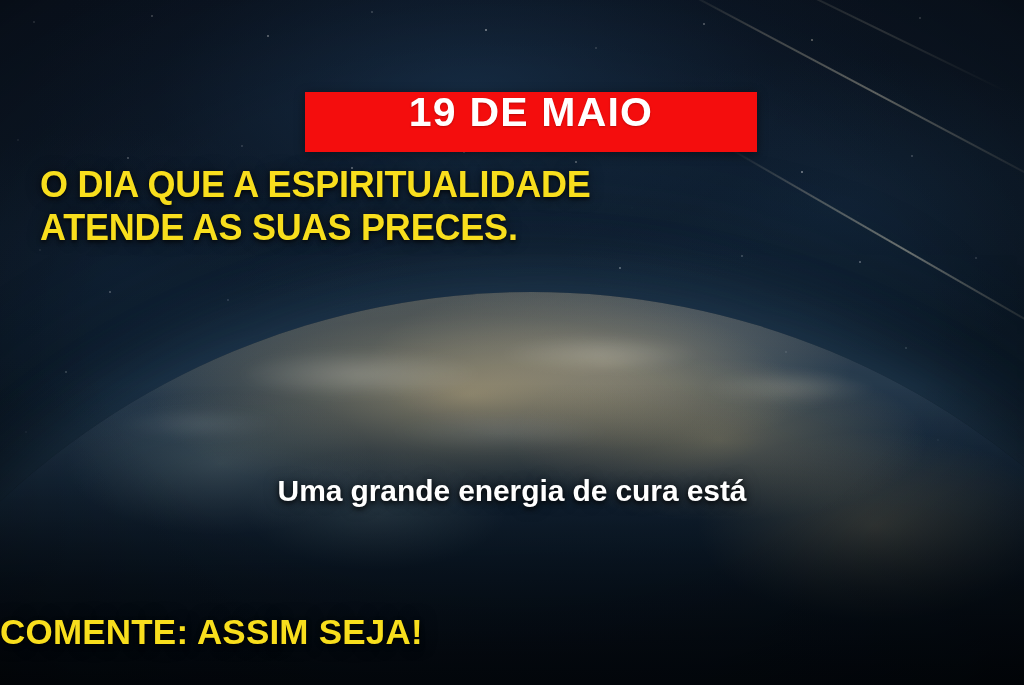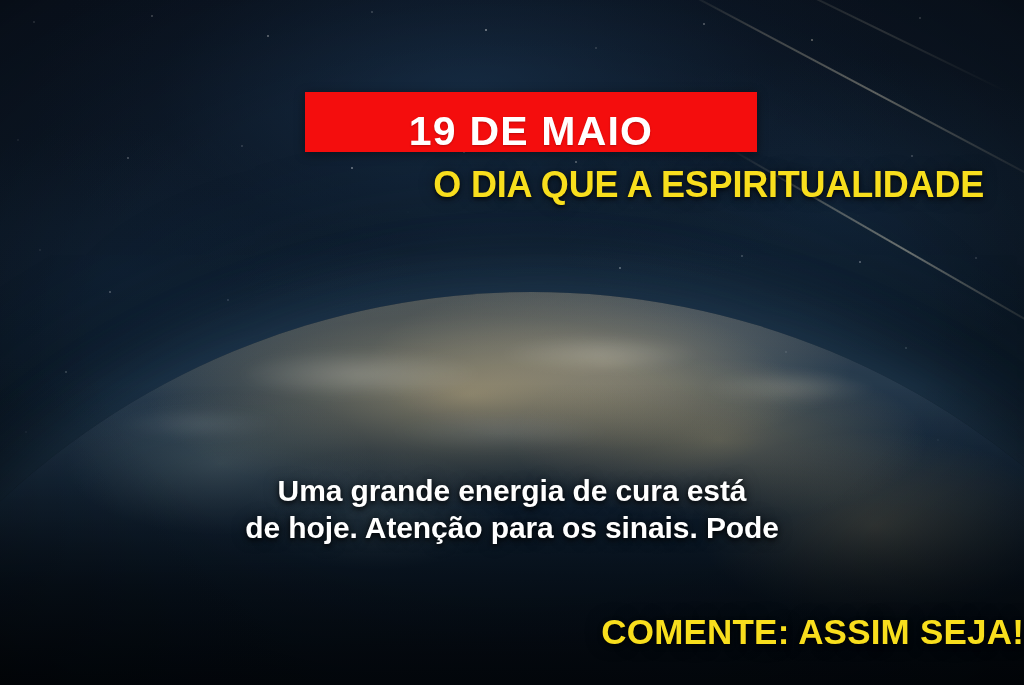--- a/index.html
+++ b/index.html
@@ -261,41 +261,41 @@
 
   
   #date-banner {
     position: absolute;
     left: 305px;
     top: 92px;
     width: 452px;
     height: 60px;
     background: #f40d0d;
     display: flex;
-    align-items: flex-end;
+    align-items: flex-start;
     justify-content: center;
     box-shadow: 0 2px 10px rgba(0,0,0,0.45);
   }
   #date-banner-text {
     color: #ffffff;
     font-size: 41px;
     font-weight: 700;
     letter-spacing: 1.2px;
     line-height: 1;
     white-space: nowrap;
     text-shadow: 0 1px 2px rgba(90,0,0,0.35);
   }
 
   
   #headline {
     position: absolute;
     left: 0;
     right: 0;
     top: 164px;
-    text-align: right;
+    text-align: left;
     color: #f8de1d;
     font-size: 36px;
     font-weight: 700;
     line-height: 1.19;
     letter-spacing: -0.2px;
     padding: 0 40px;
     text-shadow:
       0 2px 4px rgba(0,0,0,0.72),
       0 0 16px rgba(0,0,0,0.45);
   }
@@ -320,21 +320,21 @@
     margin-top: 32px;
   }
   #body-copy .body-line { display: block; white-space: nowrap; }
 
   
   #cta {
     position: absolute;
     left: 0;
     right: 0;
     top: 613px;
-    text-align: right;
+    text-align: left;
     color: #f8de1d;
     font-size: 35px;
     font-weight: 700;
     letter-spacing: 0.2px;
     line-height: 1.1;
     text-shadow:
       0 2px 5px rgba(0,0,0,0.80),
       0 0 16px rgba(0,0,0,0.50);
   }
 </style>
@@ -359,25 +359,25 @@
   <div id="vignette-edges" class="bg-layer"></div>
 
   <div id="content">
 
     <div id="date-banner">
       <span id="date-banner-text">19 DE MAIO</span>
     </div>
 
     <div id="headline">
       <span class="hl-line">O DIA QUE A ESPIRITUALIDADE</span>
+      <span class="hl-line">ATENDE AS SUAS PRECES.</span>
     </div>
 
     <div id="body-copy">
       <span class="body-line">Uma grande energia de cura está</span>
-      <span class="body-line">de hoje. Atenção para os sinais. Pode</span>
     </div>
 
     <div id="cta">
       <span>COMENTE: ASSIM SEJA!</span>
     </div>
 
   </div>
 </div>
 
 </body></html>

